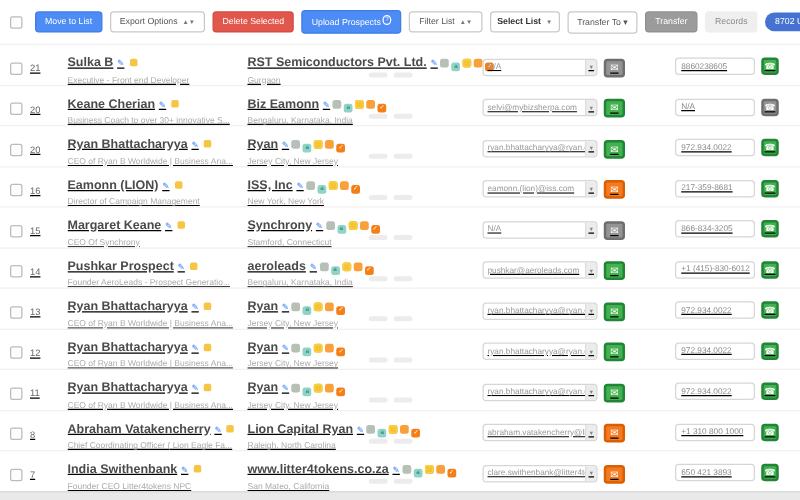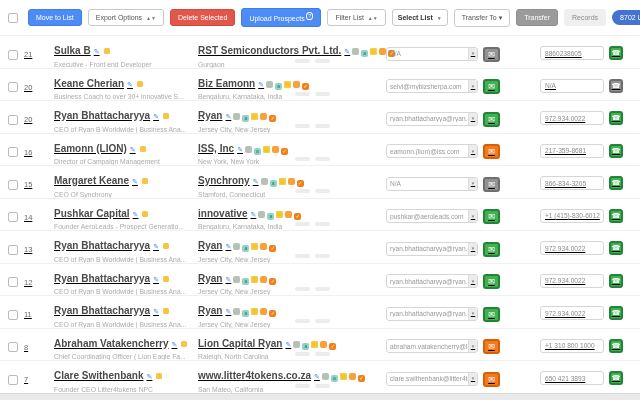--- a/index.html
+++ b/index.html
@@ -218,25 +218,25 @@
           <div class="pinput">866-834-3205</div>
           <span class="icbtn pbtn st-green">☎</span>
         </div>
       </div>
   </div>
 
   <div class="row">
     <span class="cb"></span>
     <span class="rowid">14</span>
     <div class="cell-name">
-      <div><span class="pname">Pushkar Capital</span><span class="pencil">✎</span><span class="note"></span></div>
+      <div><span class="pname">Pushkar Prospect</span><span class="pencil">✎</span><span class="note"></span></div>
       <div class="sub">Founder AeroLeads - Prospect Generatio...</div>
     </div>
     <div class="cell-company">
-      <div><span class="pname">innovative</span><span class="pencil">✎</span><span class="src-icons"><span class="sic s1"></span><span class="sic s2">a</span><span class="sic s3"></span><span class="sic s4"></span><span class="sic s5">✓</span></span></div>
+      <div><span class="pname">aeroleads</span><span class="pencil">✎</span><span class="src-icons"><span class="sic s1"></span><span class="sic s2">a</span><span class="sic s3"></span><span class="sic s4"></span><span class="sic s5">✓</span></span></div>
       <div class="sub">Bengaluru, Karnataka, India</div>
       <div class="emp-slot"></div>
     </div>
     <div class="bars-col"><span class="qbar"></span><span class="qbar"></span></div>
     <div class="email-col">
       <div class="einput">
           <span class="etext">pushkar@aeroleads.com</span>
           <span class="dd">▼</span>
         </div>
       <span class="icbtn mbtn st-green">✉</span>
@@ -358,21 +358,21 @@
           <div class="pinput">+1 310 800 1000</div>
           <span class="icbtn pbtn st-green">☎</span>
         </div>
       </div>
   </div>
 
   <div class="row">
     <span class="cb"></span>
     <span class="rowid">7</span>
     <div class="cell-name">
-      <div><span class="pname">Clare Swithenbank</span><span class="pencil">✎</span><span class="note"></span></div>
+      <div><span class="pname">India Swithenbank</span><span class="pencil">✎</span><span class="note"></span></div>
       <div class="sub">Founder CEO Litter4tokens NPC</div>
     </div>
     <div class="cell-company">
       <div><span class="pname">www.litter4tokens.co.za</span><span class="pencil">✎</span><span class="src-icons"><span class="sic s1"></span><span class="sic s2">a</span><span class="sic s3"></span><span class="sic s4"></span><span class="sic s5">✓</span></span></div>
       <div class="sub">San Mateo, California</div>
       <div class="emp-slot"></div>
     </div>
     <div class="bars-col"><span class="qbar"></span><span class="qbar"></span></div>
     <div class="email-col">
       <div class="einput">

